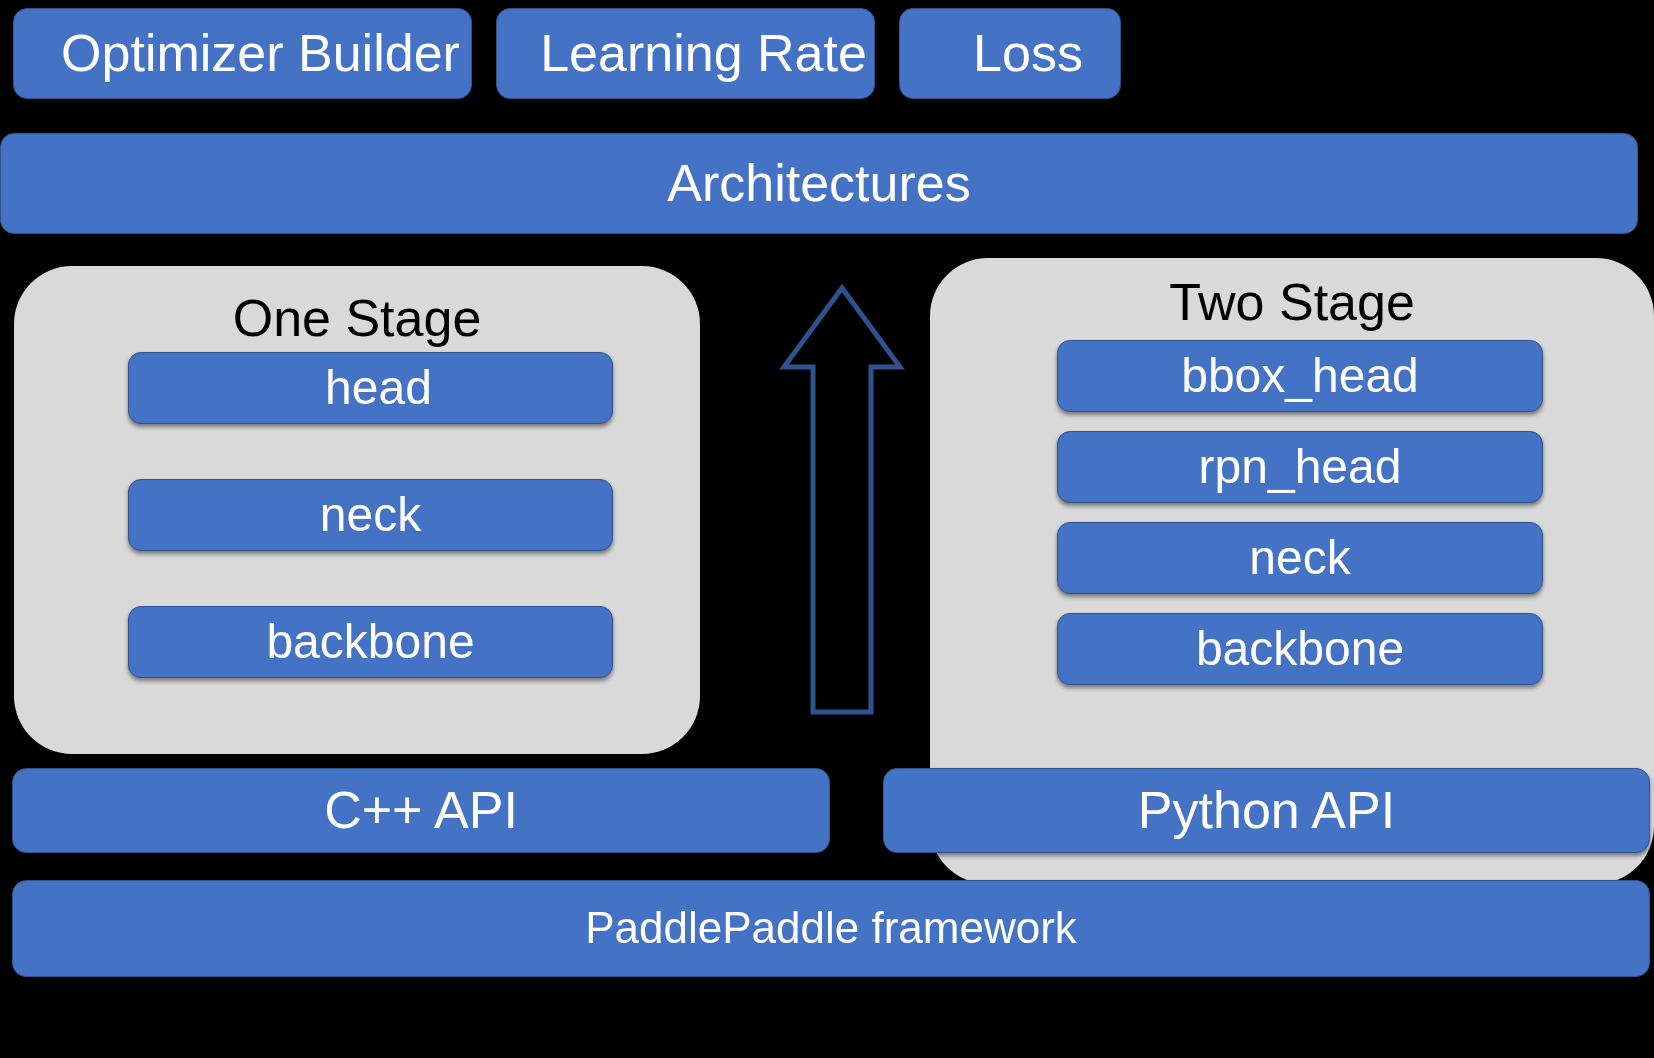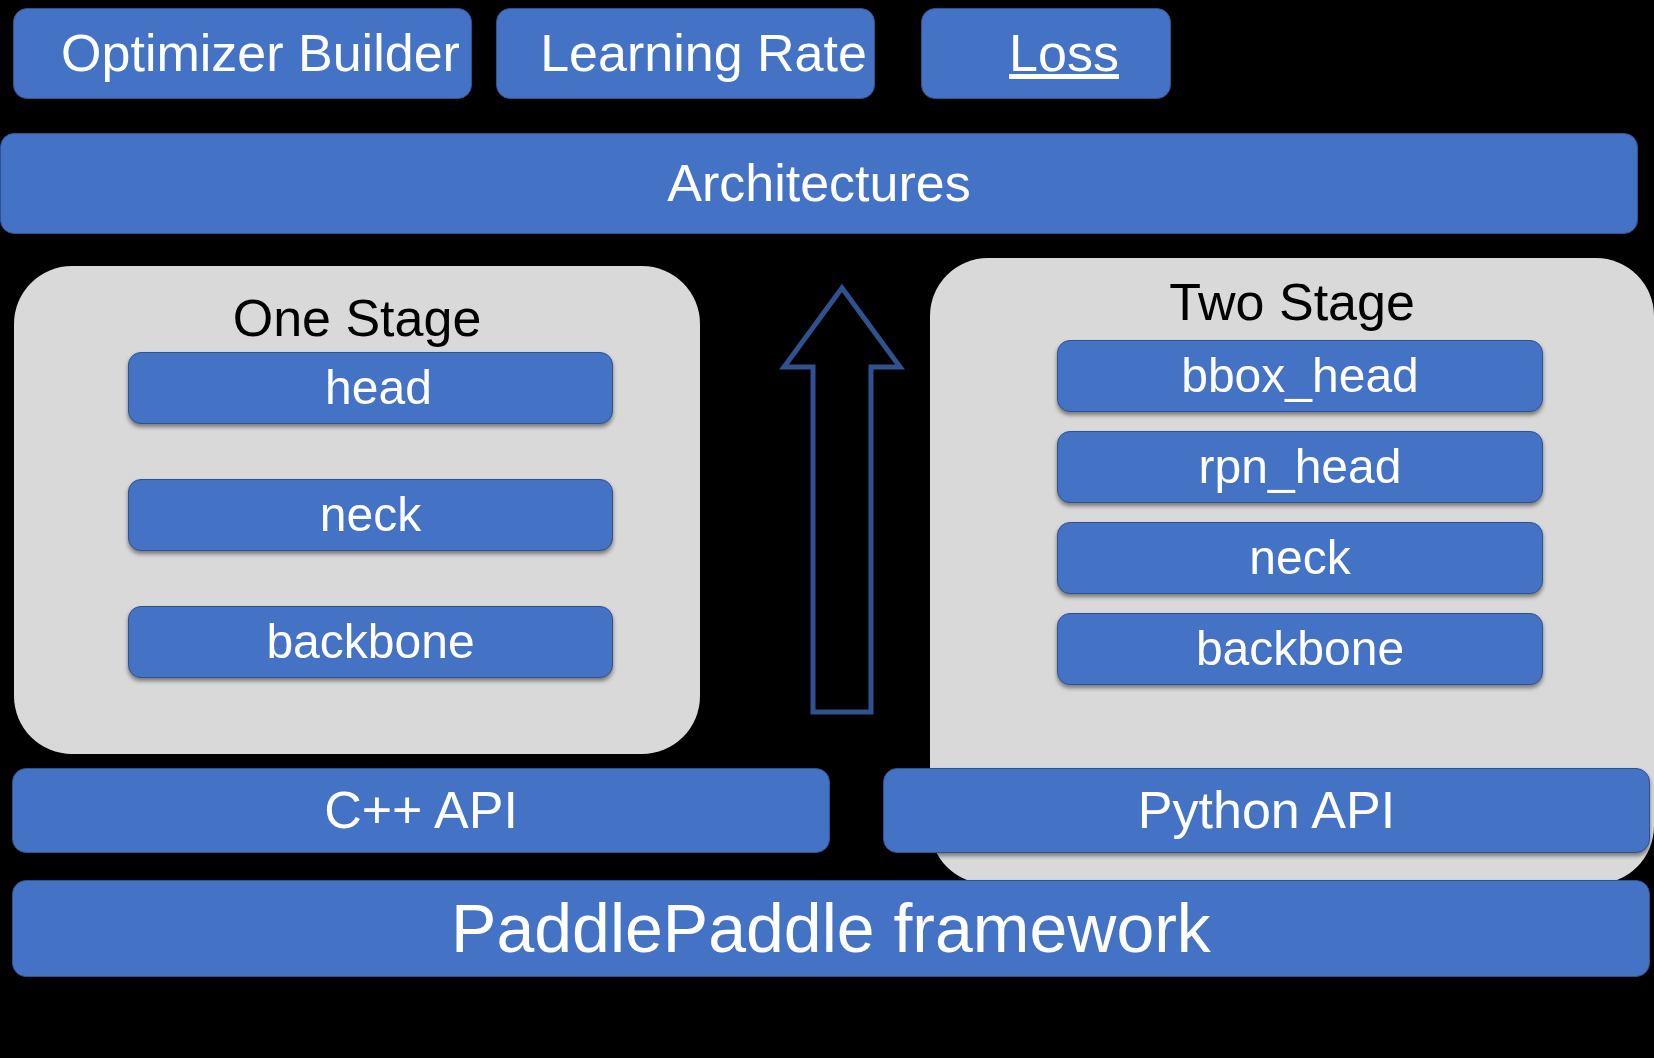--- a/index.html
+++ b/index.html
@@ -56,21 +56,21 @@
   .top-box { top: 8px; height: 91px; font-size: 52px; padding-left: 36px; }
 
   
   .arch-bar { font-size: 52px; }
 
   
   .inner-box { font-size: 48px; border-radius: 13px; }
 
   
   .api-bar { font-size: 52px; }
-  .framework-bar { font-size: 68px; }
+  .framework-bar { font-size: 44px; }
 
   
   #arrow-up {
     position: absolute;
     left: 778px;
     top: 282px;
     width: 128px;
     height: 436px;
   }
 </style>
@@ -80,21 +80,21 @@
 <div id="canvas">
 
   <div class="bluebox top-box" style="left:13px; width:459px;">
     <span>Optimizer Builder</span>
   </div>
 
   <div class="bluebox top-box" style="left:496px; width:379px;">
     <span>Learning Rate</span>
   </div>
 
-  <div class="bluebox top-box" style="left:921px; width:250px;text-decoration:underline;">
+  <div class="bluebox top-box" style="left:899px; width:222px;">
     <span>Loss</span>
   </div>
 
 
   <div class="bluebox arch-bar" style="left:0; top:133px; width:1638px; height:101px;">
     <span>Architectures</span>
   </div>
 
   <div class="graypanel" style="left:14px; top:266px; width:686px; height:488px;">
     <div class="panel-title" style="top:26px;">One Stage</div>

